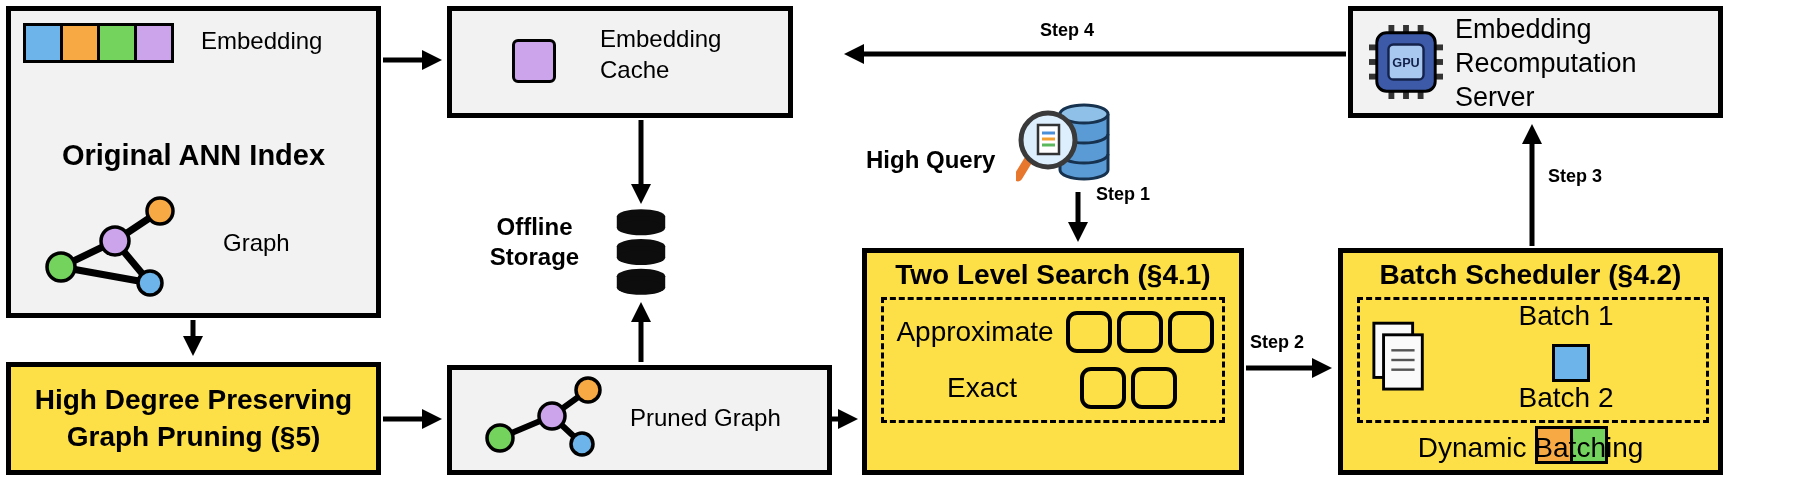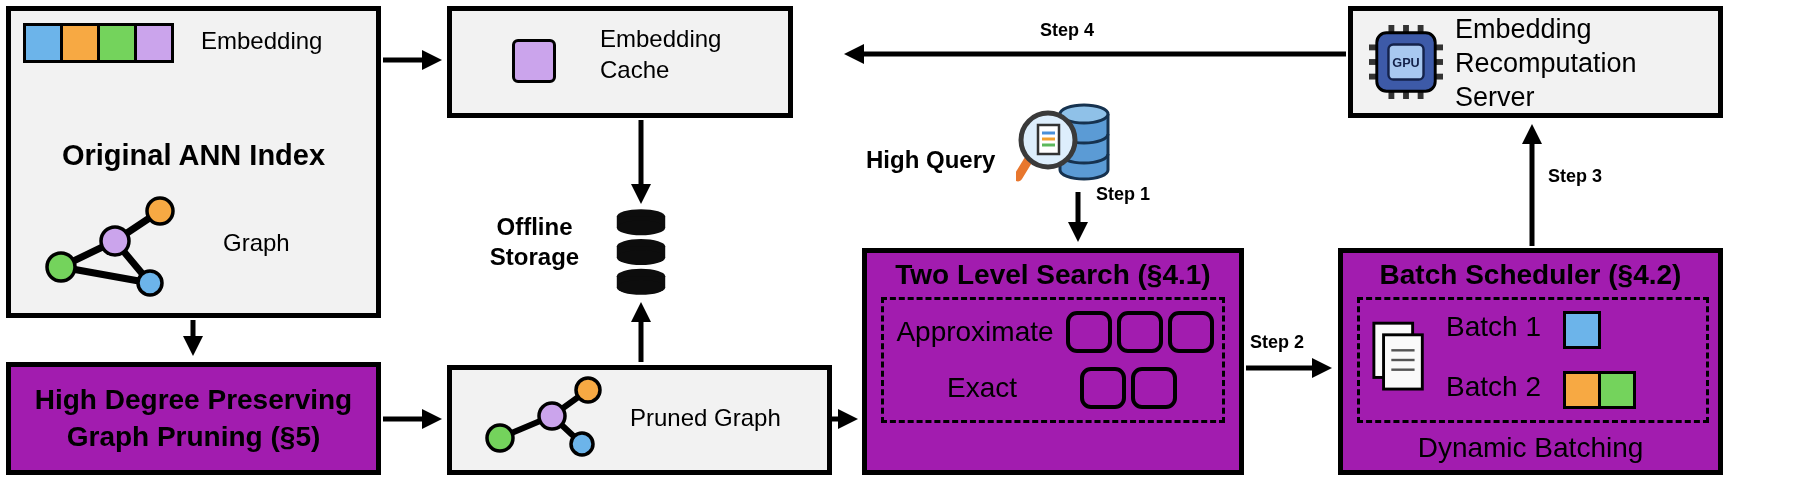--- a/index.html
+++ b/index.html
@@ -2,21 +2,21 @@
 <html><head>
 <meta charset="utf-8">
 <style>
   html,body{margin:0;padding:0;background:#ffffff;}
   #canvas{
     position:relative;width:1817px;height:481px;background:#ffffff;
     font-family:"Liberation Sans",sans-serif;color:#000;overflow:hidden;
   }
   .box{position:absolute;box-sizing:border-box;border:5px solid #000;}
   .light{background:#f2f2f2;}
-  .gray{background:#a21caf;}
+  .gray{background:#fde047;}
   .box-title{position:absolute;top:6px;left:0;width:100%;text-align:center;font-size:28px;font-weight:bold;}
   .box-footer{position:absolute;bottom:6px;left:0;width:100%;text-align:center;font-size:28px;}
   .step{position:absolute;font-size:18px;font-weight:bold;}
   .lbl{position:absolute;font-size:24px;}
   .bold{font-weight:bold;}
 
   
   .swatch-row{position:absolute;left:12px;top:12px;display:flex;}
   .swatch{width:40px;height:40px;border:3px solid #000;box-sizing:border-box;}
   .swatch + .swatch{margin-left:-3px;}
@@ -30,21 +30,21 @@
     box-sizing:border-box;display:flex;flex-direction:column;justify-content:space-around;padding:4px 8px;}
   .q-row{display:flex;align-items:center;}
   .q-label{width:180px;text-align:center;font-size:28px;}
   .q-slots{display:flex;gap:5px;margin-left:8px;}
   .q-slot{width:46px;height:42px;border:4px solid #000;border-radius:11px;box-sizing:border-box;}
 
   
   .bs-dashed{position:absolute;left:14px;top:44px;width:352px;height:126px;border:3px dashed #000;
     box-sizing:border-box;display:flex;align-items:center;padding:0 10px;}
   .batch-rows{flex:1;display:flex;flex-direction:column;justify-content:space-around;height:100%;padding-left:14px;}
-  .batch-row{display:flex;gap:12px;}
+  .batch-row{display:flex;align-items:center;gap:12px;flex-direction:column;}
   .batch-label{font-size:28px;width:105px;}
   .sq-row{display:flex;}
   .sq{width:38px;height:38px;border:3px solid #000;box-sizing:border-box;}
   .sq + .sq{margin-left:-3px;}
 
   
   #hd-box{display:flex;align-items:center;justify-content:center;}
   #hd-title{width:330px;text-align:center;font-size:28px;font-weight:bold;line-height:1.3;}
 
   #arrows{position:absolute;left:0;top:0;pointer-events:none;}

